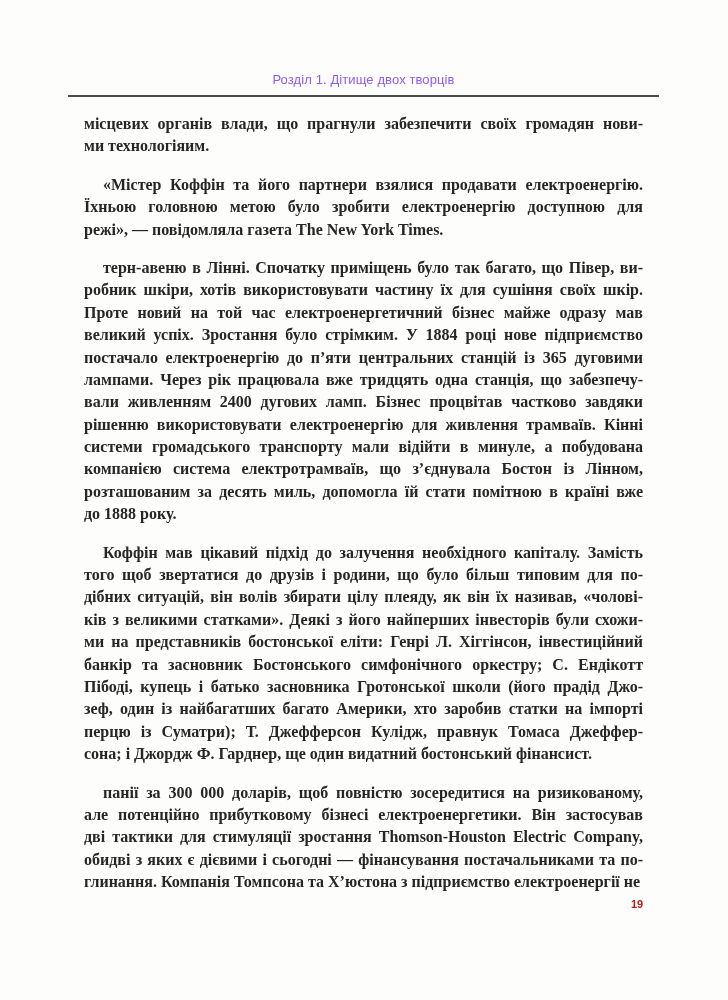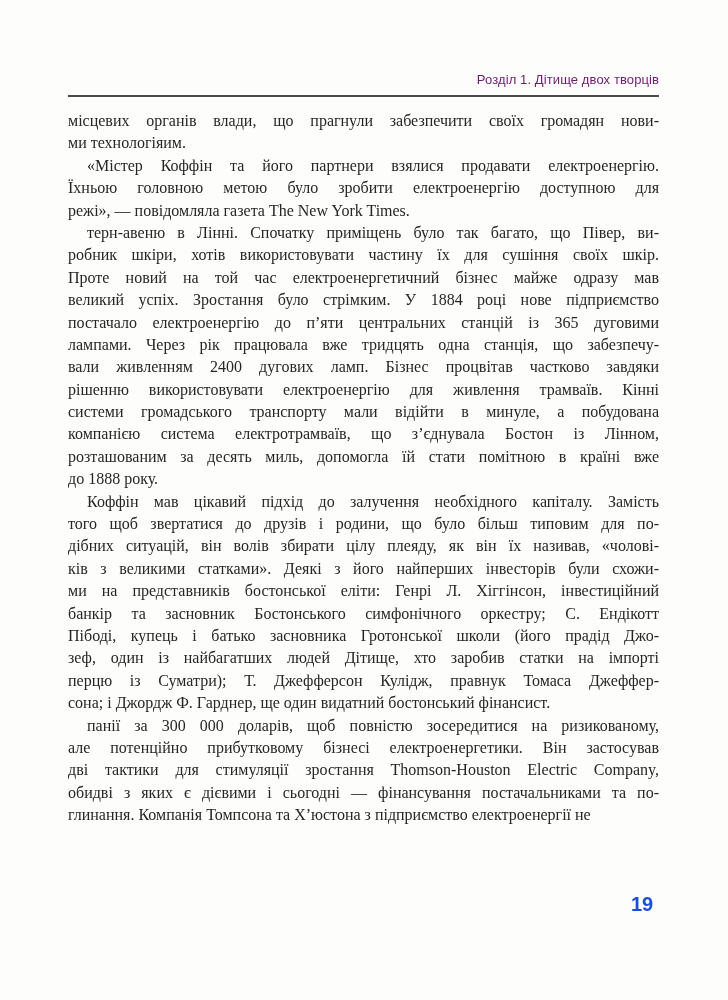--- a/index.html
+++ b/index.html
@@ -17,36 +17,36 @@
   .content {
     position: absolute;
     left: 68px;
     top: 72px;
     width: 591px;
   }
   .running-header {
     font-family: "Liberation Sans", sans-serif;
     font-size: 13px;
     line-height: 16px;
-    color: #701a75;
-    text-align: right;
+    color: #8b5cf6;
+    text-align: center;
     letter-spacing: 0.1px;
   }
   .header-rule {
     border: none;
     border-top: 2px solid #4c4c4c;
     margin: 7px 0 0 0;
   }
   .text-body {
     margin-top: 13px;
     font-family: "Liberation Serif", "DejaVu Serif", serif;
     font-size: 16px;
     color: #262626;
   }
-  .para { margin: 0; }
+  .para { margin: 16px; font-weight: bold; }
   .line {
     height: 22.4px;
     line-height: 22.4px;
     text-align: justify;
     text-align-last: justify;
     overflow: hidden;
     white-space: nowrap;
   }
   
   .line { white-space: normal; }
@@ -55,23 +55,23 @@
   }
   .para.indent .line:first-child {
     text-indent: 19px;
   }
   .folio {
     position: absolute;
     left: 631px;
     top: 893px;
     font-family: "Liberation Sans", sans-serif;
     font-weight: bold;
-    font-size: 20px;
+    font-size: 11px;
     line-height: 22px;
-    color: #1d4ed8;
+    color: #b91c1c;
   }
 </style>
 </head>
 <body>
 
 <div class="page">
   <div class="content">
     <div class="running-header">Розділ 1. Дітище двох творців</div>
     <hr class="header-rule">
     <div class="text-body">
@@ -99,21 +99,21 @@
           <div class="line last">до 1888 року.</div>
         </div>
         <div class="para indent">
           <div class="line">Коффін мав цікавий підхід до залучення необхідного капіталу. Замість</div>
           <div class="line">того щоб звертатися до друзів і родини, що було більш типовим для по-</div>
           <div class="line">дібних ситуацій, він волів збирати цілу плеяду, як він їх називав, «чолові-</div>
           <div class="line">ків з великими статками». Деякі з його найперших інвесторів були схожи-</div>
           <div class="line">ми на представників бостонської еліти: Генрі Л. Хіггінсон, інвестиційний</div>
           <div class="line">банкір та засновник Бостонського симфонічного оркестру; С. Ендікотт</div>
           <div class="line">Пібоді, купець і батько засновника Гротонської школи (його прадід Джо-</div>
-          <div class="line">зеф, один із найбагатших людей Дітище, хто заробив статки на імпорті</div>
+          <div class="line">зеф, один із найбагатших багато Америки, хто заробив статки на імпорті</div>
           <div class="line">перцю із Суматри); Т. Джефферсон Кулідж, правнук Томаса Джеффер-</div>
           <div class="line last">сона; і Джордж Ф. Гарднер, ще один видатний бостонський фінансист.</div>
         </div>
         <div class="para indent">
           <div class="line">панії за  300 000 доларів, щоб повністю зосередитися на ризикованому,</div>
           <div class="line">але потенційно прибутковому бізнесі електроенергетики. Він застосував</div>
           <div class="line">дві тактики для стимуляції зростання Thomson-Houston Electric Company,</div>
           <div class="line">обидві з яких є дієвими і сьогодні — фінансування постачальниками та по-</div>
           <div class="line last">глинання. Компанія Томпсона та Х’юстона з підприємство електроенергії не</div>
         </div>

